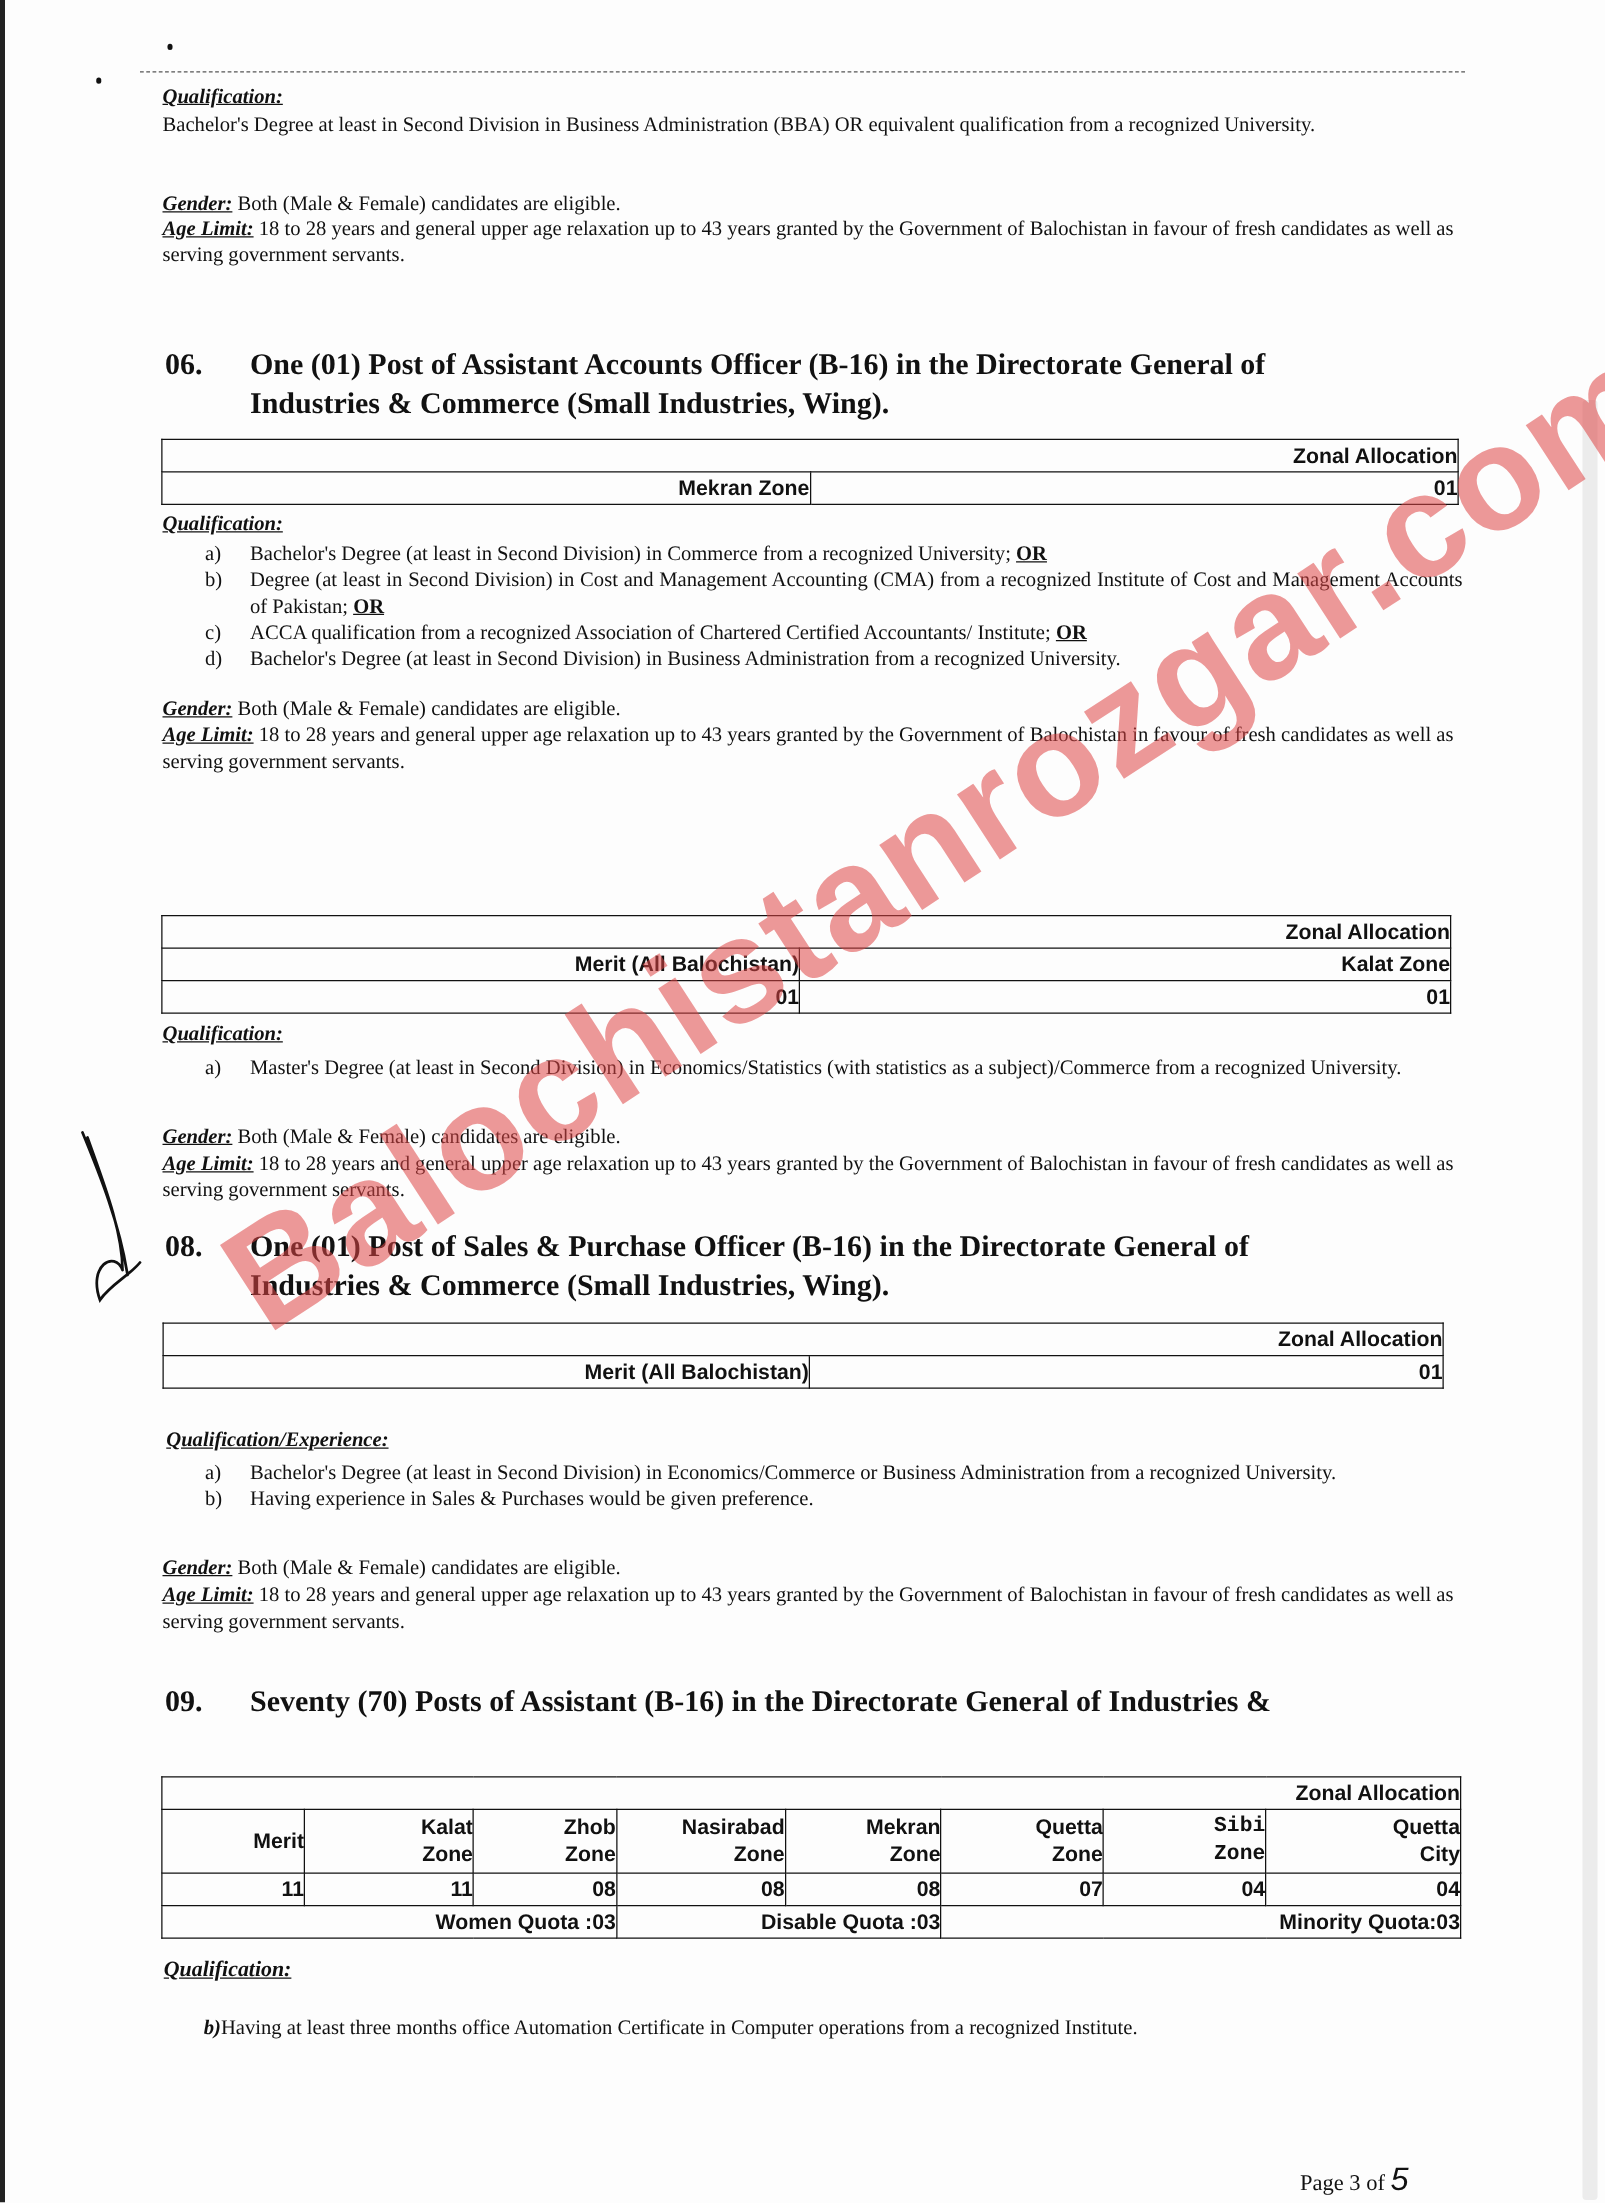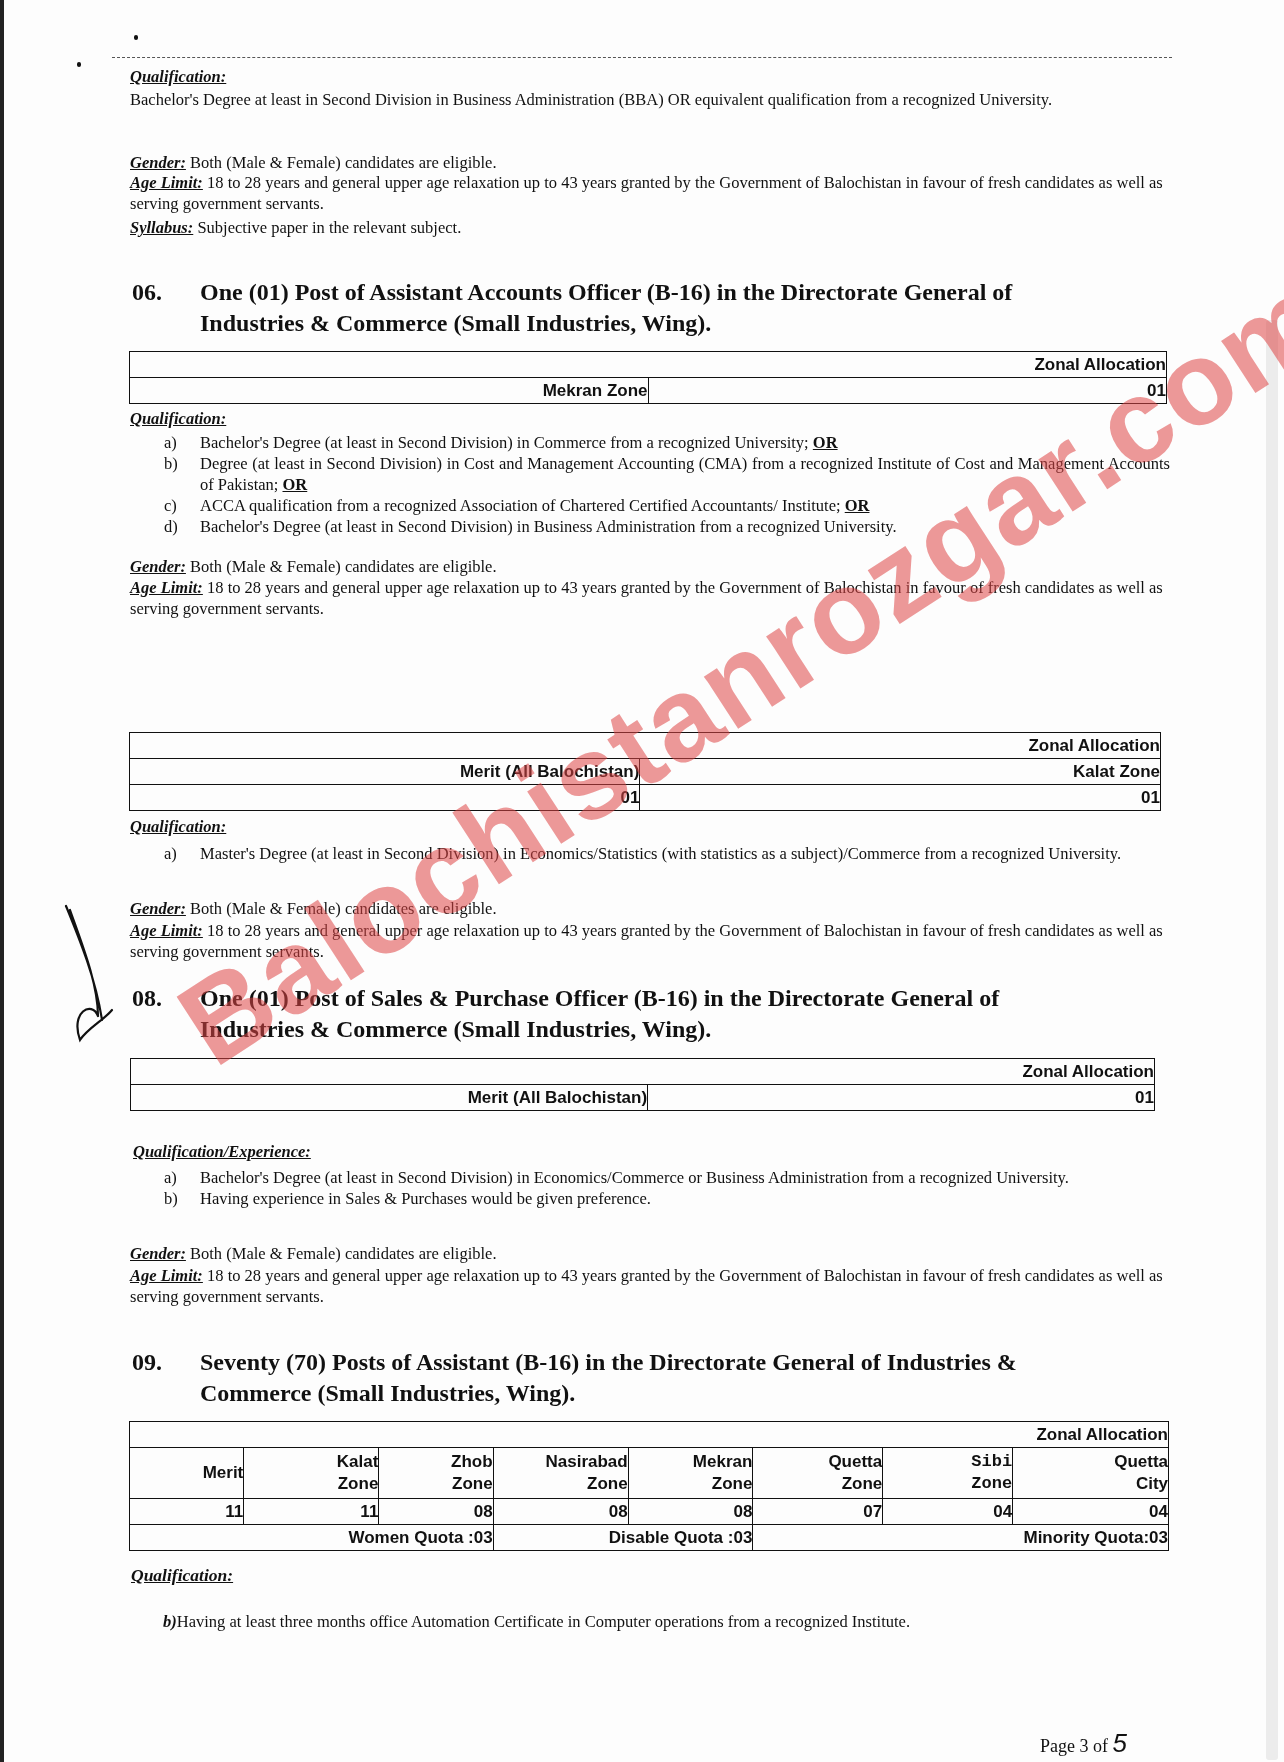--- a/index.html
+++ b/index.html
@@ -47,23 +47,20 @@
 
   <div class="abs para" style="left:130px;top:66px;width:1040px;">
     <span class="label-u">Qualification:</span>
   </div>
   <div class="abs para" style="left:130px;top:89px;width:1040px;">Bachelor's Degree at least in Second Division in Business Administration (BBA) OR equivalent qualification from a recognized University.</div>
   <div class="abs para" style="left:130px;top:152px;width:1040px;">
     <span class="label-u">Gender:</span><span> Both (Male &amp; Female) candidates are eligible.</span>
   </div>
   <div class="abs para" style="left:130px;top:172px;width:1040px;">
     <span class="label-u">Age Limit:</span><span> 18 to 28 years and general upper age relaxation up to 43 years granted by the Government of Balochistan in favour of fresh candidates as well as serving government servants.</span>
-  </div>
-  <div class="abs para" style="left:130px;top:217px;width:1040px;">
-    <span class="label-u">Syllabus:</span><span> Subjective paper in the relevant subject.</span>
   </div>
 
   <div class="abs heading" style="left:132px;top:277px;width:1060px;">
     <span class="hnum">06.</span><span class="hrest"><span>One (01) Post of Assistant Accounts Officer (B-16) in the Directorate General of</span><br><span>Industries &amp; Commerce (Small Industries, Wing).</span></span>
   </div>
   <table class="zt" style="left:129px;top:351px;width:1038px;">
     <tbody>
         <tr>
           <td colspan="2">Zonal Allocation</td>
         </tr>
@@ -142,21 +139,21 @@
       </div>
     <div class="li">
         <span class="m">b)</span>
         <span>Having experience in Sales &amp; Purchases would be given preference.</span>
       </div>
   </div>
   <div class="abs para" style="left:130px;top:1243px;width:1040px;"><span class="label-u">Gender:</span><span> Both (Male &amp; Female) candidates are eligible.</span></div>
   <div class="abs para" style="left:130px;top:1265px;width:1040px;"><span class="label-u">Age Limit:</span><span> 18 to 28 years and general upper age relaxation up to 43 years granted by the Government of Balochistan in favour of fresh candidates as well as serving government servants.</span></div>
 
   <div class="abs heading" style="left:132px;top:1347px;width:1060px;">
-    <span class="hnum">09.</span><span class="hrest"><span>Seventy (70) Posts of Assistant (B-16) in the Directorate General of Industries &amp;</span><br><span>Commerce (Small Industries, Wing).</span></span>
+    <span class="hnum">09.</span><span class="hrest"><span>Seventy (70) Posts of Assistant (B-16) in the Directorate General of Industries &amp;</span><br></span>
   </div>
   <table class="zt" style="left:129px;top:1421px;width:1040px;">
     <tbody>
         <tr>
           <td colspan="8">Zonal Allocation</td>
         </tr>
     <tr>
       <td class="two" style="width:11%;height:50px;"><span>Merit</span></td>
       <td class="two" style="width:13%;"><span>Kalat</span><br><span>Zone</span></td>
       <td class="two" style="width:11%;"><span>Zhob</span><br><span>Zone</span></td>

